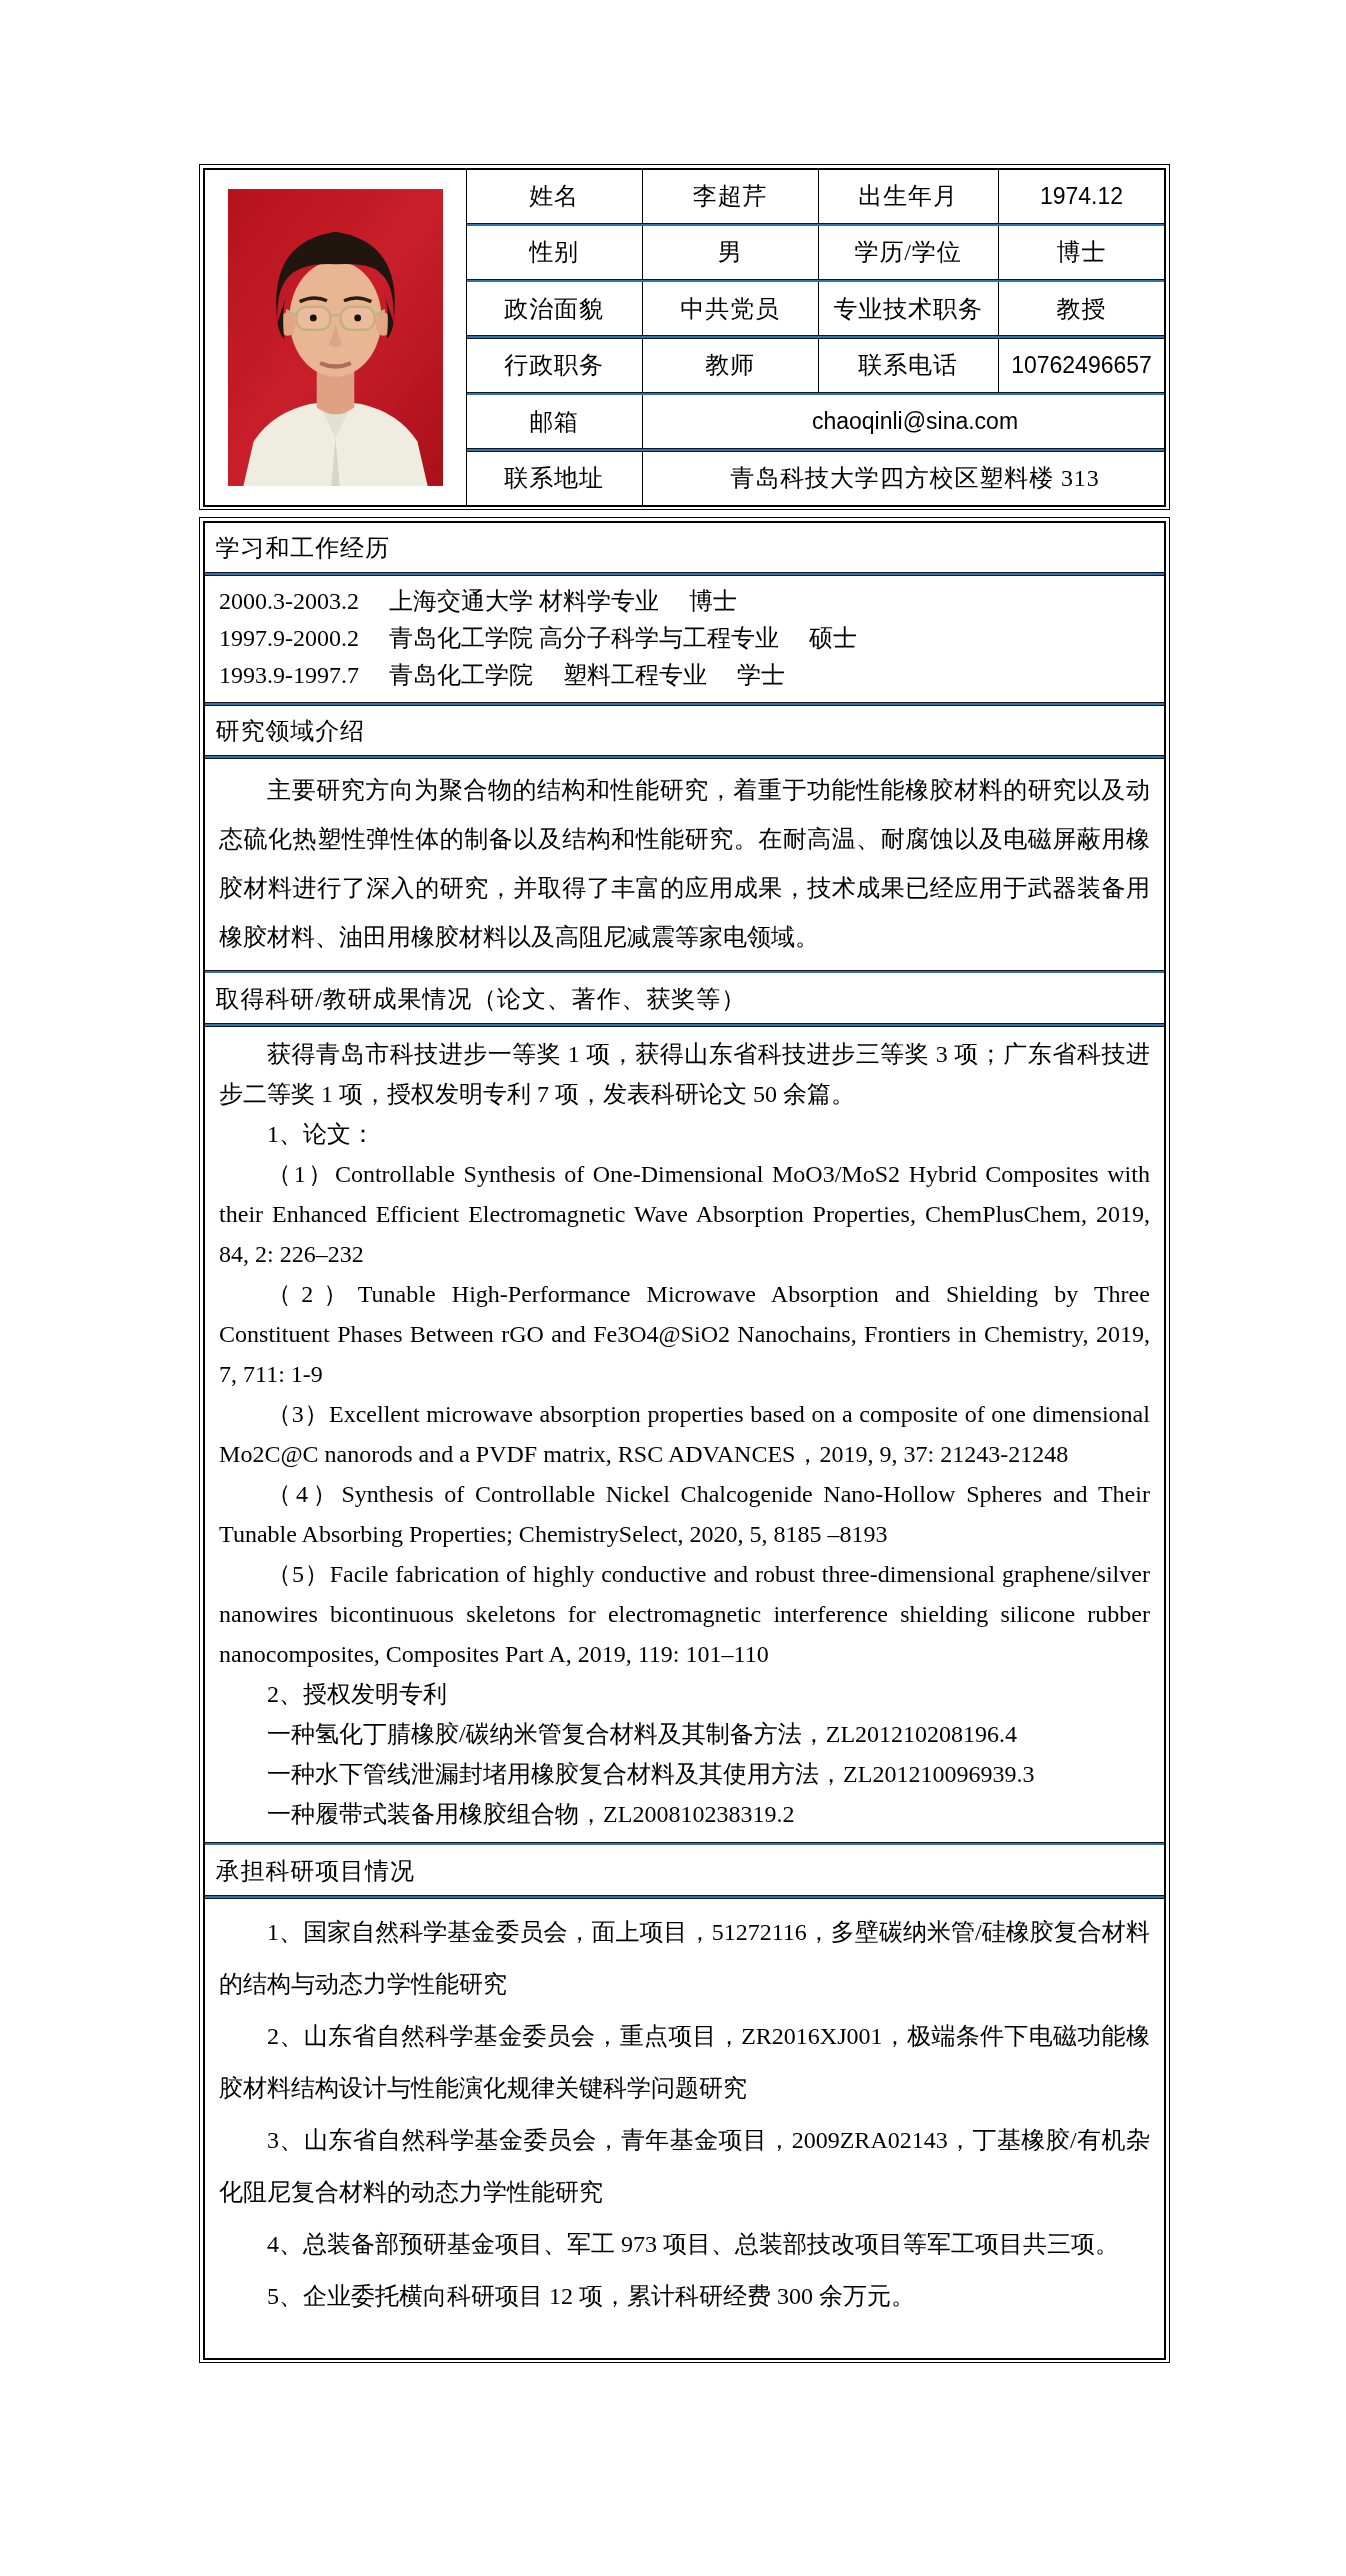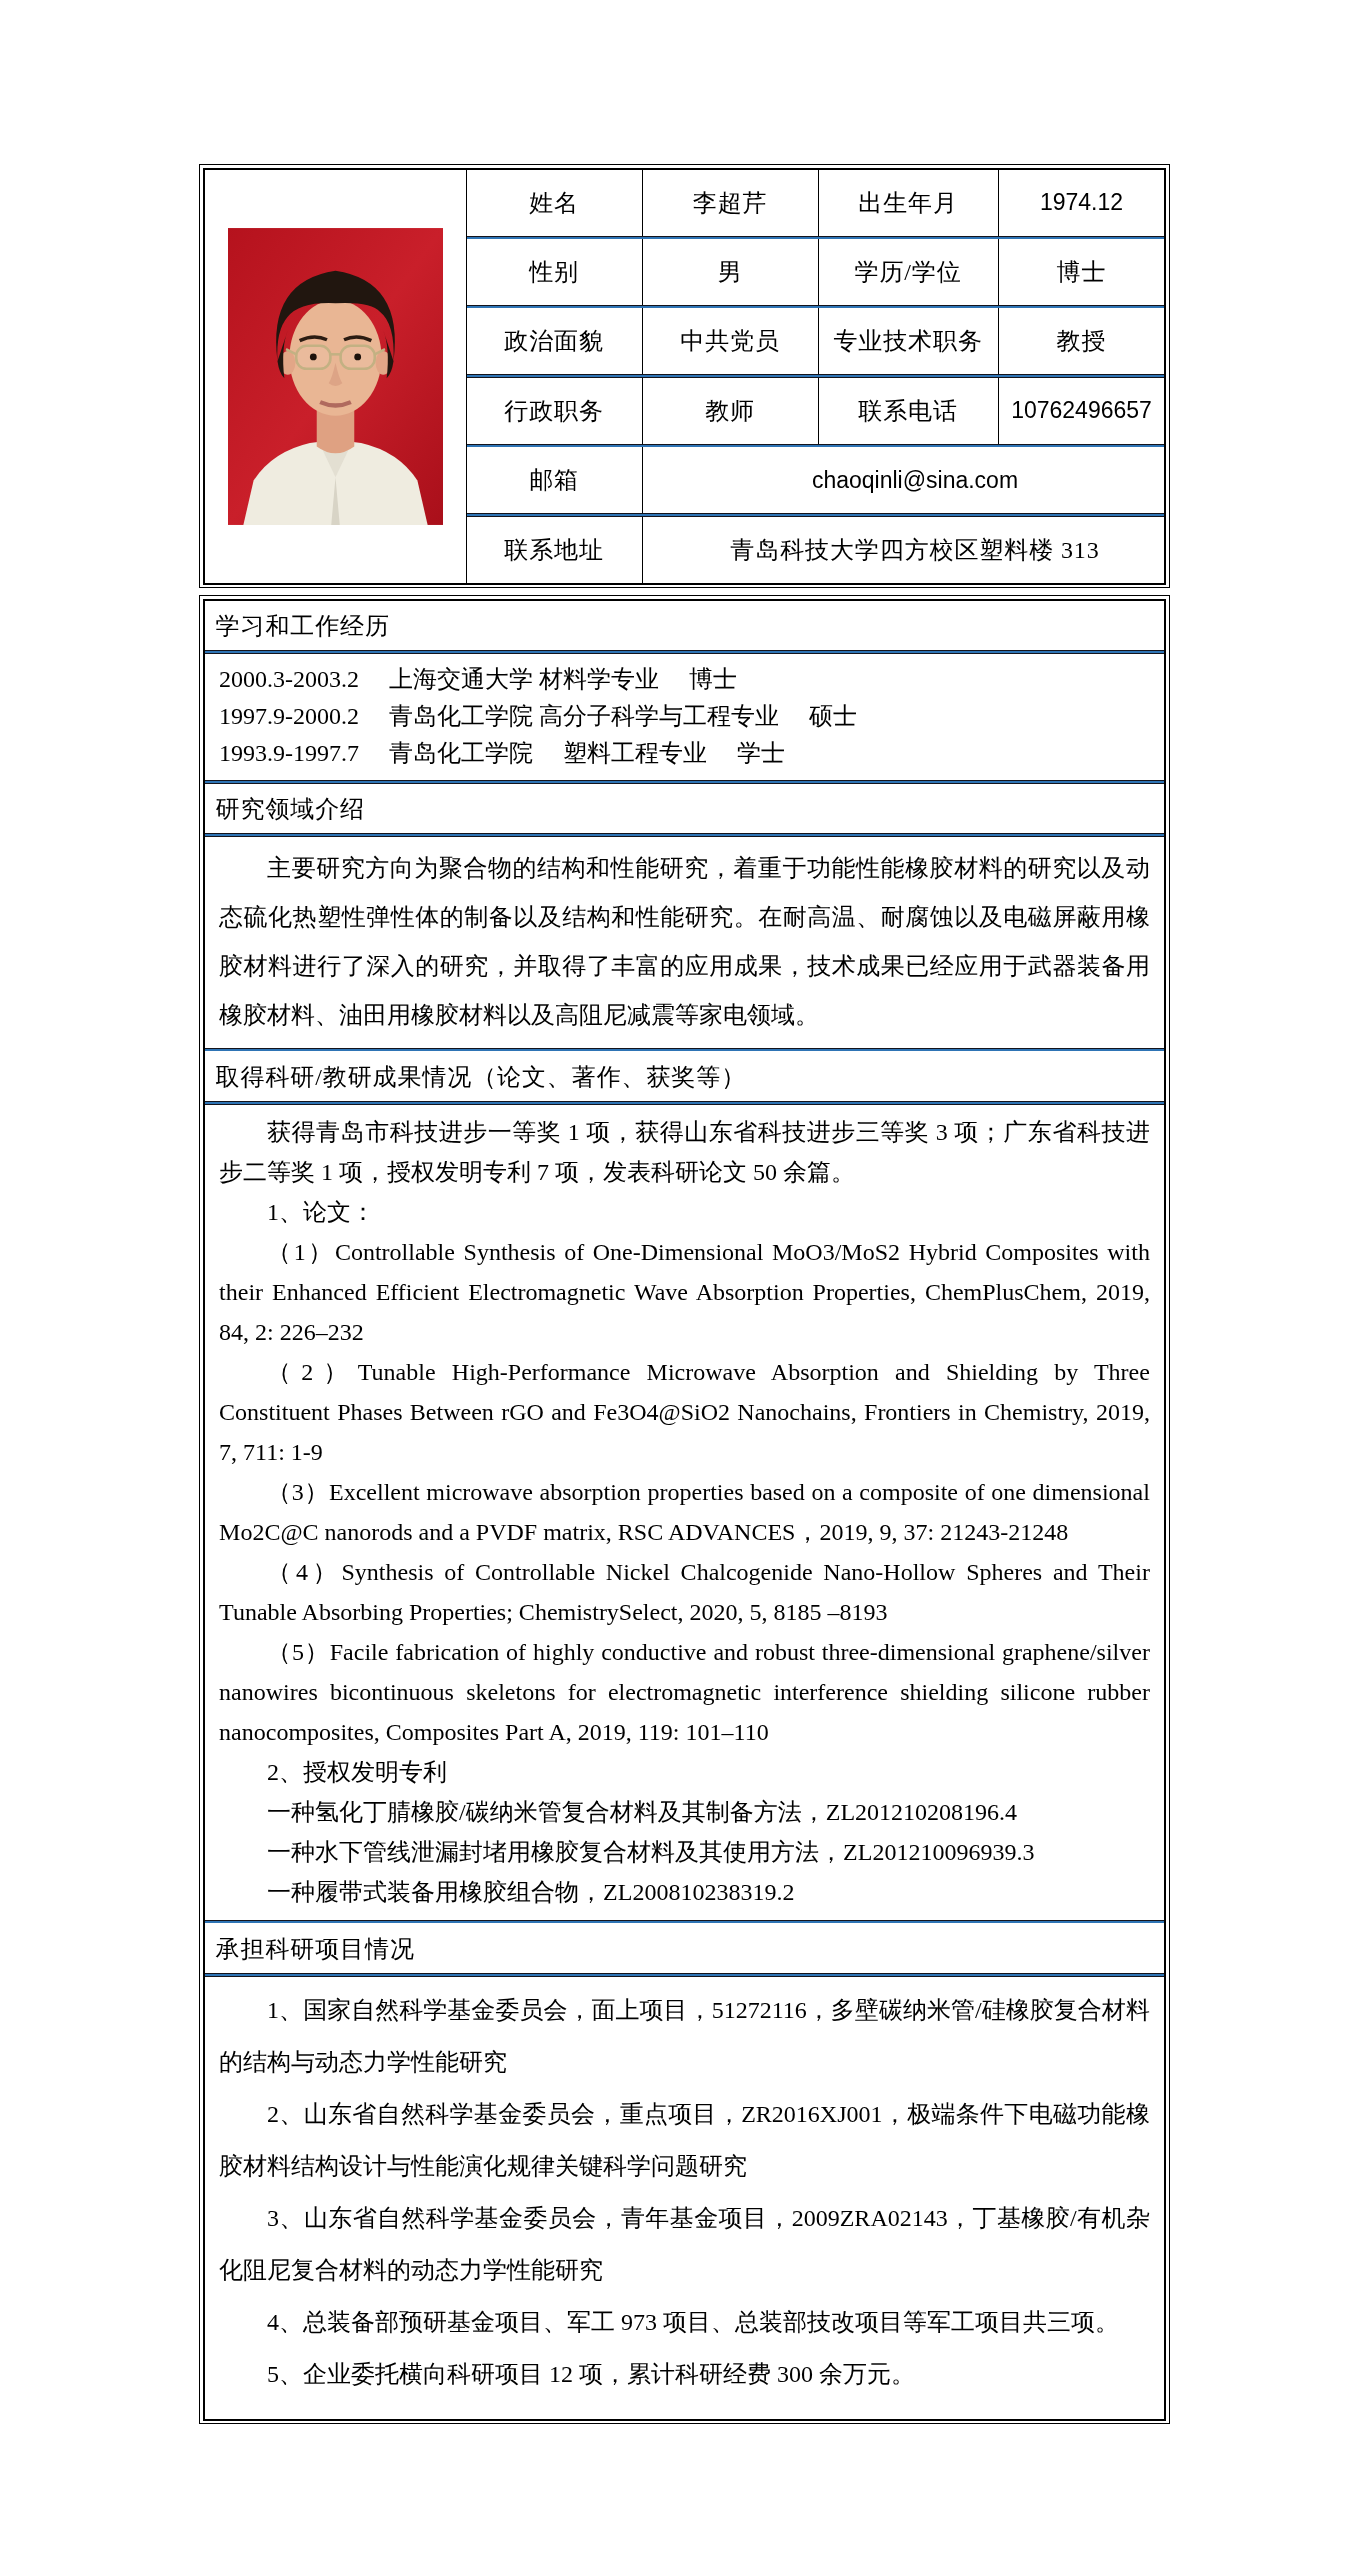--- a/index.html
+++ b/index.html
@@ -18,21 +18,21 @@
     height:3.4px;
     background:linear-gradient(to bottom,#14141c 0,#14141c 0.9px,#2e74b5 0.9px,#2e74b5 2.6px,#14141c 2.6px,#14141c 3.4px);
   }
   
   .info{display:grid;grid-template-columns:262px 1fr;}
   .photo-cell{
     grid-row:1;grid-column:1;border-right:1.7px solid #000;
     display:flex;align-items:center;justify-content:center;
   }
   .rows{grid-row:1;grid-column:2;display:flex;flex-direction:column;}
-  .irow{display:grid;grid-template-columns:176px 176px 180px 1fr;height:66px;}
+  .irow{display:grid;grid-template-columns:176px 176px 180px 1fr;height:53px;}
   .irow.merged{grid-template-columns:176px 1fr;gap:23px;}
   .icell{
     display:flex;align-items:center;justify-content:center;
     border-right:1.7px solid #000;font-size:24px;letter-spacing:0.9px;
     overflow:hidden;white-space:nowrap;
   }
   .icell:last-child{border-right:none;}
   .num{font-family:"Liberation Sans","DejaVu Sans",sans-serif;font-size:23px;letter-spacing:0;}
   
   .sec-header{font-size:24px;padding:9.4px 11px 8.5px 11px;letter-spacing:0.9px;}
@@ -174,21 +174,21 @@
         <p class="para ach-para">（5）Facile fabrication of highly conductive and robust three-dimensional graphene/silver nanowires bicontinuous skeletons for electromagnetic interference shielding silicone rubber nanocomposites, Composites Part A, 2019, 119: 101–110</p>
         <p class="para ach-para nowrap">2、授权发明专利</p>
         <p class="para ach-para nowrap">一种氢化丁腈橡胶/碳纳米管复合材料及其制备方法，ZL201210208196.4</p>
         <p class="para ach-para nowrap">一种水下管线泄漏封堵用橡胶复合材料及其使用方法，ZL201210096939.3</p>
         <p class="para ach-para nowrap">一种履带式装备用橡胶组合物，ZL200810238319.2</p>
       </div>
       <div class="sep"></div>
 
       <div class="sec-header">承担科研项目情况</div>
       <div class="sep"></div>
-      <div class="sec-body" style="padding-bottom:19px;">
+      <div class="sec-body" style="padding-bottom:36px;">
         <p class="para proj-para">1、国家自然科学基金委员会，面上项目，51272116，多壁碳纳米管/硅橡胶复合材料的结构与动态力学性能研究</p>
         <p class="para proj-para">2、山东省自然科学基金委员会，重点项目，ZR2016XJ001，极端条件下电磁功能橡胶材料结构设计与性能演化规律关键科学问题研究</p>
         <p class="para proj-para">3、山东省自然科学基金委员会，青年基金项目，2009ZRA02143，丁基橡胶/有机杂化阻尼复合材料的动态力学性能研究</p>
         <p class="para proj-para nowrap">4、总装备部预研基金项目、军工 973 项目、总装部技改项目等军工项目共三项。</p>
         <p class="para proj-para nowrap">5、企业委托横向科研项目 12 项，累计科研经费 300 余万元。</p>
       </div>
 
     </div>
   </div>
 

